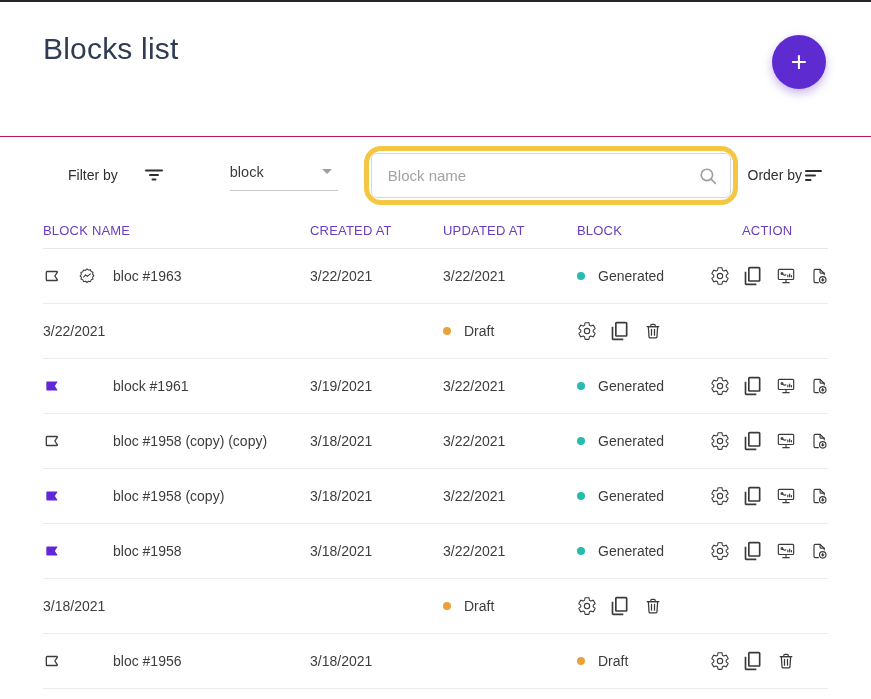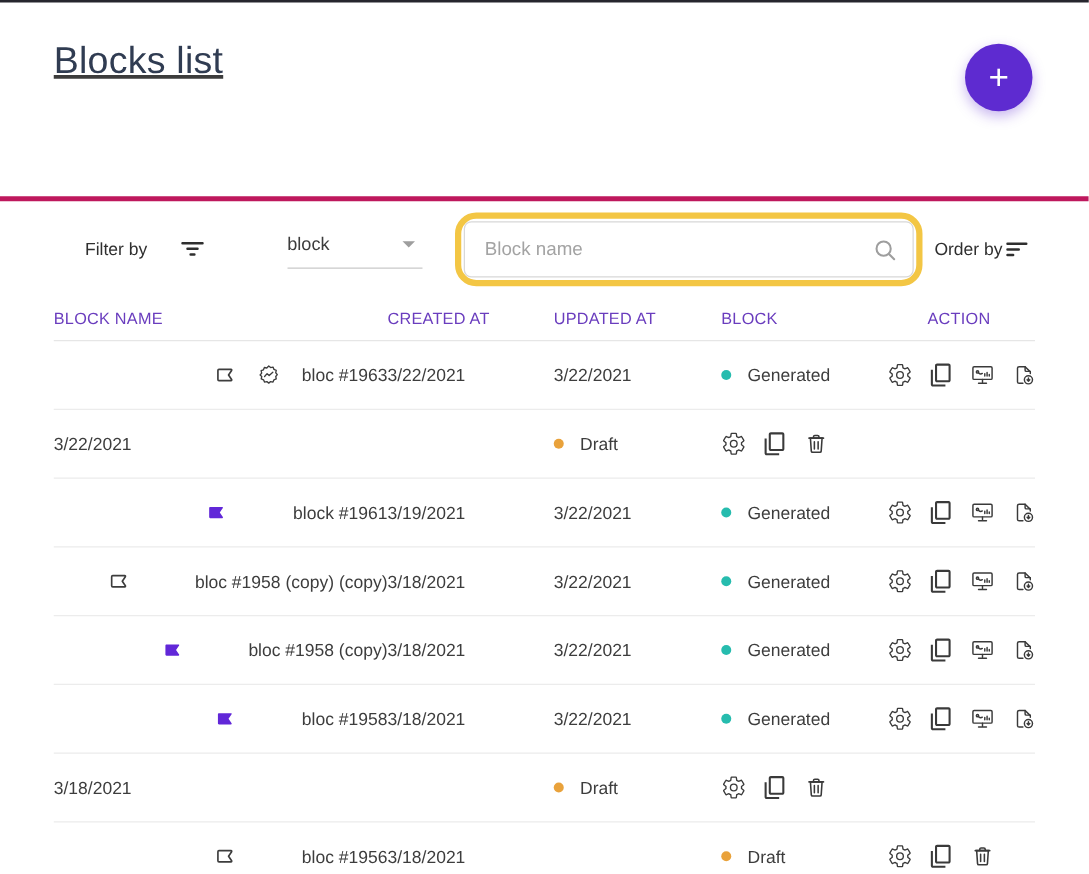--- a/index.html
+++ b/index.html
@@ -1,21 +1,21 @@
 <!DOCTYPE html>
 <html style="--accent-purple: #5e2bd0; --header-purple: #6a3dbe; --label-purple: #6127d8; --status-generated: #26bcae; --status-draft: #e9a23b; --highlight-ring: #f3c644; --title-color: #303c52;"><head>
 <meta charset="utf-8">
 <style>
   * { margin:0; padding:0; box-sizing:border-box; }
   html,body { width:871px; height:699px; overflow:hidden; background:#fff;
     font-family:"Liberation Sans", sans-serif; color:#3c3c3c; }
   body { border-top:2px solid #26262e; }
 
   
-  .page-header { position:relative; padding:30px 43px 24px 43px; border-bottom:4px solid #be185d; height:159px;text-decoration:underline; }
+  .page-header { position:relative; padding:30px 43px 24px 43px; border-bottom:1px solid #be185d; height:135px; }
   .page-title { font-size:30px; font-weight:500; color:var(--title-color); letter-spacing:.2px; }
   .page-subtitle { margin-top:16px; font-size:13.5px; color:#3a3a3a; }
   .fab { position:absolute; right:45px; top:33px; width:54px; height:54px; border-radius:50%;
     background:var(--accent-purple); color:#fff; border:none; font-size:28px; font-weight:300;
     line-height:50px; text-align:center; cursor:pointer; box-shadow:0 4px 10px rgba(94,43,208,.35); }
 
   
   .filter-bar { display:flex; align-items:center; padding:0 45px 0 68px; height:76px; }
   .filter-group { display:flex; align-items:center; gap:24px; font-size:14px; color:#2f2f2f; }
   .icon-btn { display:inline-flex; cursor:pointer; color:#2f2f2f; }
@@ -31,21 +31,21 @@
   .search-box .search-icon { position:absolute; right:12px; top:12px; }
   .order-group { margin-left:auto; display:flex; align-items:center; font-size:14px; color:#2f2f2f; }
 
   
   .grid { display:grid; grid-template-columns:267px 133px 134px 133px 1fr; align-items:center; }
   .table { padding:0 43px; }
   .thead { height:36px; border-bottom:1px solid #e6e6e6; font-size:13px; font-weight:500;
     color:var(--header-purple); letter-spacing:.2px; }
   .thead .col-action { padding-left:32px; }
   .row { height:55px; border-bottom:1px solid #ececec; font-size:14px; color:#3d3d3d; }
-  .cell-name { display:flex; align-items:center;justify-content:flex-end; }
+  .cell-name { display:flex; align-items:center; }
   .slot { width:20px; display:inline-flex; }
   .slot + .slot { margin-left:14px; }
   .block-name { margin-left:16px; }
   .cell-status { display:flex; align-items:center; }
   .dot { width:8px; height:8px; border-radius:50%; margin-right:13px; flex:0 0 auto; }
   .cell-actions { display:flex; align-items:center; gap:13px; }
   .cell-actions .icon-btn { color:#3a3a3a; }
   svg { display:block; }
 </style>
 </head>

